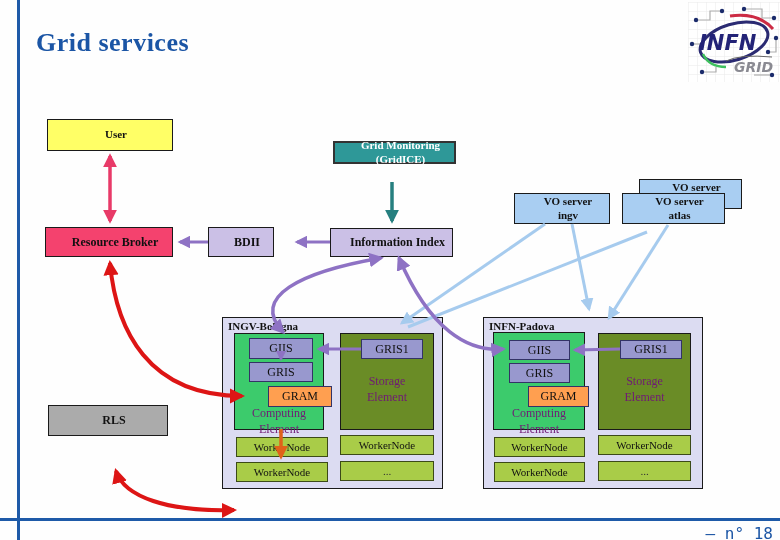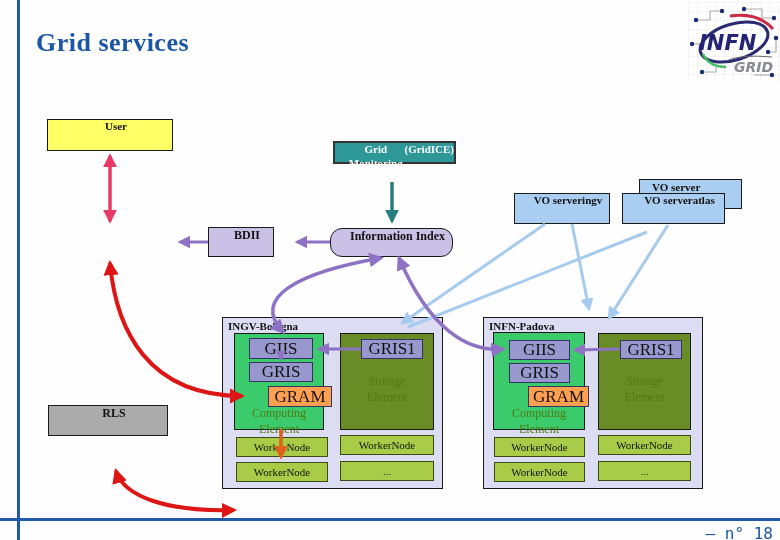--- a/index.html
+++ b/index.html
@@ -4,42 +4,42 @@
 <style>
   html,body{margin:0;padding:0;background:#fff;}
   .slide{position:relative;width:780px;height:540px;background:#fefefe;overflow:hidden;
          font-family:"DejaVu Sans","Liberation Sans",sans-serif;color:#111;}
   .abs{position:absolute;box-sizing:border-box;font-family:Liberation Serif, serif;}
   .vline{left:17px;top:0;width:3px;height:540px;background:var(--line-blue,#1E5AA8);}
   .hline{left:0;top:518px;width:780px;height:3px;background:var(--line-blue,#1E5AA8);}
   .title{left:36px;top:28px;font-size:26px;font-weight:bold;color:var(--accent-blue,#1B55A5);letter-spacing:0.5px;}
   .pagenum{right:7px;top:524px;font-family:"DejaVu Sans Mono","Liberation Mono",monospace;
            font-size:16px;color:var(--accent-blue,#1B55A5);}
-  .box{border:1px solid #1a1a1a;text-align:center;display:flex;flex-direction:row;justify-content:center;
+  .box{border:1px solid #1a1a1a;text-align:center;display:flex;flex-direction:column;justify-content:center;
        font-size:11px;font-weight:bold;line-height:1.25;padding-left:12px;}
   .ui{left:47px;top:119px;width:126px;height:32px;background:var(--yellow,#FFFF66);}
   .gm{left:333px;top:141px;width:123px;height:23px;background:var(--teal,#2E9898);color:#fff;border-width:2px;border-color:#333;}
   .vo{background:var(--light-blue,#A9CEF2);font-size:11px;}
   .vo-back{left:639px;top:179px;width:103px;height:30px;justify-content:flex-start;padding-top:1px;z-index:1;}
   .vo-ingv{left:514px;top:193px;width:96px;height:31px;z-index:2;}
   .vo-atlas{left:622px;top:193px;width:103px;height:31px;z-index:2;}
   .rb{left:45px;top:227px;width:128px;height:30px;background:var(--pink,#F4426E);font-size:12px;}
   .bdii{left:208px;top:227px;width:66px;height:30px;background:var(--lavender,#CBC0E6);font-size:12px;}
-  .ii{left:330px;top:228px;width:123px;height:29px;background:var(--lavender,#CBC0E6);font-size:12px;border-radius:12px;}
+  .ii{left:330px;top:228px;width:123px;height:29px;background:var(--lavender,#CBC0E6);font-size:12px;}
   .rls{left:48px;top:405px;width:120px;height:31px;background:var(--gray,#ABABAB);font-size:12px;}
   .site{background:var(--site-bg,#DCDCF2);border:1px solid #1a1a1a;}
   .site-bologna{left:222px;top:317px;width:221px;height:172px;}
   .site-padova{left:483px;top:317px;width:220px;height:172px;}
   .site-label{font-size:11px;font-weight:bold;padding:2px 0 0 5px;}
   .ce{background:var(--green,#3CCB6C);border:1px solid #1a1a1a;}
   .se{background:var(--olive,#6A8C26);border:1px solid #1a1a1a;}
   .mini{background:var(--periwinkle,#9898CE);border:1px solid #333366;text-align:center;
-        font-size:17px;display:flex;align-items:center;justify-content:center;}
+        font-size:12px;display:flex;align-items:center;justify-content:center;}
   .gram{background:var(--gram-orange,#FF9F50);margin-left:19px;}
-  .blk-label{text-align:center;font-size:12px;line-height:1.3;color:#4d7c0f;}
+  .blk-label{text-align:center;font-size:12px;line-height:1.3;color:#701a75;}
   .wn{background:var(--worker-green,#A9CC48);border:1px solid #3c4a18;text-align:center;font-size:11px;
       display:flex;align-items:center;justify-content:center;}
   svg{position:absolute;left:0;top:0;}
   .nolayer{pointer-events:none;}
 </style>
 </head>
 <body>
 
 <div class="slide">
 
@@ -97,20 +97,21 @@
   </div>
   <div class="abs box vo vo-ingv">
     <span>VO server</span>
     <span>ingv</span>
   </div>
   <div class="abs box vo vo-atlas">
     <span>VO server</span>
     <span>atlas</span>
   </div>
 
+  <div class="abs box rb">Resource Broker</div>
   <div class="abs box bdii">BDII</div>
   <div class="abs box ii">Information Index</div>
   <div class="abs box rls">RLS</div>
 
   <div class="abs site site-bologna">
     <div class="site-label">INGV-Bologna</div>
   </div>
   <div class="abs ce" style="left:234px;top:333px;width:90px;height:97px;"></div>
   <div class="abs se" style="left:340px;top:333px;width:94px;height:97px;"></div>
   <div class="abs mini" style="left:249px;top:338px;width:64px;height:21px;">GIIS</div>

